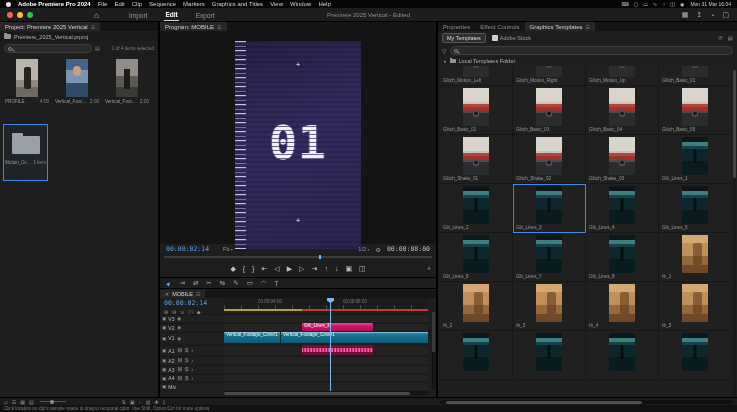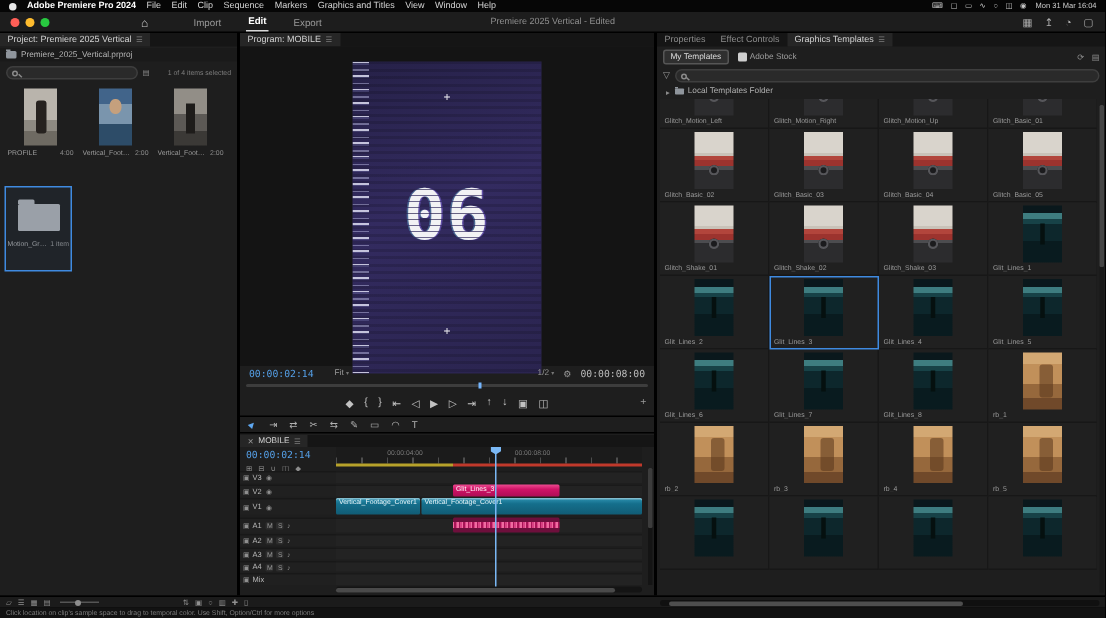--- a/index.html
+++ b/index.html
@@ -255,21 +255,21 @@
     <div class="phead">
       <span class="ptab">
         <span>Program: MOBILE</span>
           <span class="ham">☰</span>
       </span>
     </div>
     <div class="well">
       <div class="vframe">
         <div class="scan"></div>
         <div class="glitchL"></div>
-        <div class="vnum">06</div>
+        <div class="vnum">01</div>
         <span class="cross" style="top:20px;">+</span>
         <span class="cross" style="top:176px;">+</span>
       </div>
     </div>
     <div class="pm-ctl">
       <span class="tc-blue mono" style="margin-left:6px;">00:00:02:14</span>
       <span class="dd" style="margin-left:14px;"><span>Fit</span> <span class="car">▾</span></span>
       <span class="dd" style="margin-left:auto;"><span>1/2</span> <span class="car">▾</span></span>
       <span class="dd" style="margin:0 6px;font-size:6px;">⚙</span>
       <span class="mono" style="font-size:6.5px;color:#bdbdbd;margin-right:6px;">00:00:08:00</span>

